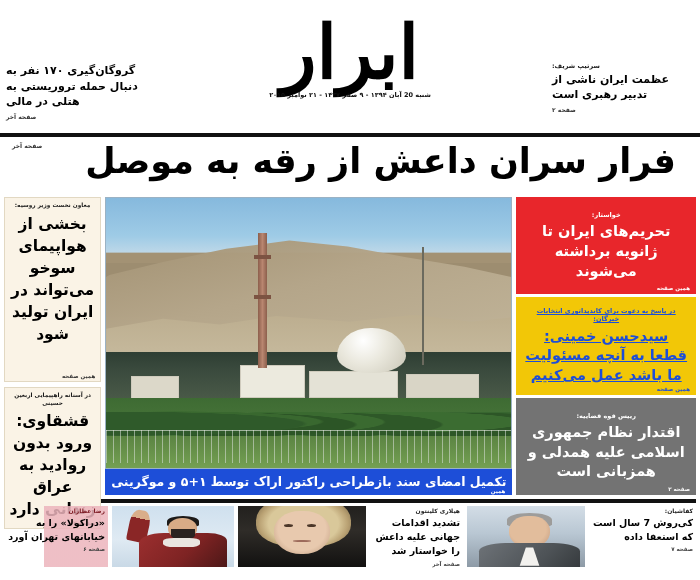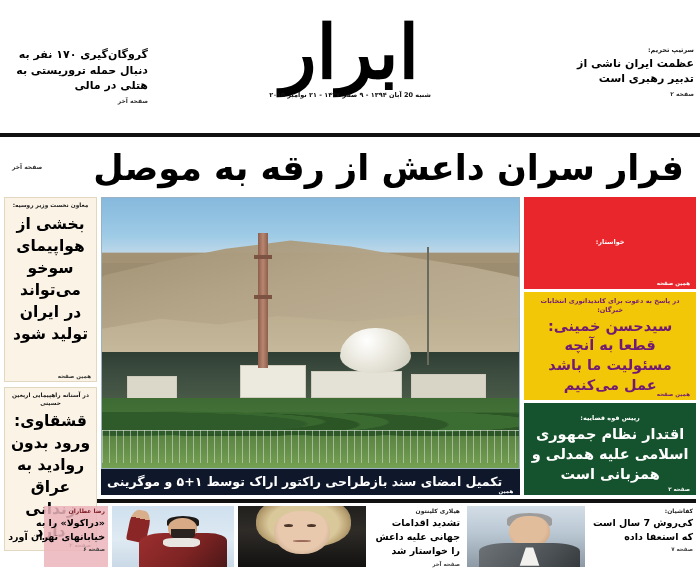--- a/index.html
+++ b/index.html
@@ -14,22 +14,22 @@
   
   .masthead {
     position: relative;
     height: 132px;
     display: flex;
     align-items: flex-start;
     padding: 0;
   }
   .mast-side {
     width: 148px;
-    padding-top: 46px;
-    text-align: right;
+    padding-top: 62px;
+    text-align: left;
     line-height: 1.32;
   }
   .mast-side.right { padding-right: 6px; }
   .mast-side.left  { padding-left: 6px; }
   .kicker {
     font-size: 6.5px;
     font-weight: bold;
     color: #1a1a1a;
     letter-spacing: 0;
     margin-bottom: 1px;
@@ -72,23 +72,23 @@
   .rule-black {
     height: 4px;
     background: #111;
     margin: 1px 0 0 0;
   }
 
   
   .mainhead-row {
     position: relative;
     display: flex;
-    align-items: center;
+    align-items: flex-start;
     justify-content: flex-start;
-    padding: 5px 16px 2px 8px;
+    padding: 5px 24px 2px 8px;
     height: 60px;
   }
   .mainhead {
     font-family: "DejaVu Sans", "Liberation Sans", sans-serif;
     font-size: 35px;
     font-weight: bold;
     color: #000;
     line-height: 1.12;
     white-space: nowrap;
     direction: rtl;
@@ -140,22 +140,22 @@
   }
   .cbox .cref {
     font-size: 5.5px;
     font-weight: bold;
     position: absolute;
     right: 6px;
     bottom: 3px;
   }
   .cbox.red    { background: #e8262b; color: #ffffff; }
   .cbox.red .ckick { color: #ffffff; }
-  .cbox.yellow { background: #f2c707; color: #701a75; }
-  .cbox.blue   { background: #14532d; color: #ffffff; }
+  .cbox.yellow { background: #f2c707; color: #1d4ed8; text-decoration: underline; }
+  .cbox.blue   { background: #737373; color: #ffffff; }
 
   
   .photo-wrap {
     position: relative;
     flex: 1;
     border: 1px solid #9bb2c4;
     overflow: hidden;
     background: #9ec3de;
   }
   .photo {
@@ -242,25 +242,25 @@
   .fieldfg {
     position: absolute; left: 0; right: 0; top: 88%; height: 12%;
     background: linear-gradient(to bottom, #5b8442, #74a052);
   }
   .fence {
     position: absolute; left: 0; right: 0; top: 86%; height: 12%;
     background: repeating-linear-gradient(90deg, rgba(220,225,220,0.55) 0 1px, transparent 1px 7px);
     border-top: 1px solid rgba(235,238,232,0.6);
   }
   .caption-green {
-    background: #0f172a;
+    background: #1d4ed8;
     color: #ffffff;
     text-align: center;
     direction: rtl;
-    padding: 5px 18px 6px 6px;
+    padding: 5px 6px 6px 6px;
     position: relative;
   }
   .caption-green .ctext {
     font-size: 12.5px;
     font-weight: bold;
     line-height: 1.2;
     white-space: nowrap;
   }
   .caption-green .cref {
     font-size: 5.5px;
@@ -443,21 +443,21 @@
   .btext.pink .bkick { color: #7d1b24; }
 </style>
 </head>
 <body>
 
 <div class="page">
 
   <div class="masthead">
 
     <div class="mast-side right">
-      <div class="kicker">سرتیپ تحریم:</div>
+      <div class="kicker">سرتیپ شریف:</div>
       <div class="head">عظمت ایران ناشی از تدبیر رهبری است</div>
       <div class="ref">صفحه ۲</div>
     </div>
 
     <div class="mast-center">
       <div class="logo">ابرار</div>
       <div class="mast-meta">شنبه 20 آبان ۱۳۹۴ - ۹ صفر ۱۴۳۷ - ۲۱ نوامبر ۲۰۱۵</div>
     </div>
 
     <div class="mast-side left">
@@ -473,20 +473,21 @@
     <div class="mainhead">فرار سران داعش از رقه به موصل</div>
     <div class="mainhead-ref">صفحه آخر</div>
   </div>
 
   <div class="body-grid">
 
     <div class="col-right">
 
       <div class="cbox red">
         <div class="ckick">خواستار:</div>
+        <div class="chead">تحریم‌های ایران تا ژانویه برداشته می‌شوند</div>
         <div class="cref">همین صفحه</div>
       </div>
 
       <div class="cbox yellow">
         <div class="ckick">در پاسخ به دعوت برای کاندیداتوری انتخابات خبرگان:</div>
         <div class="chead">سیدحسن خمینی: قطعا به آنچه مسئولیت ما باشد عمل می‌کنیم</div>
         <div class="cref">همین صفحه</div>
       </div>
 
       <div class="cbox blue">

